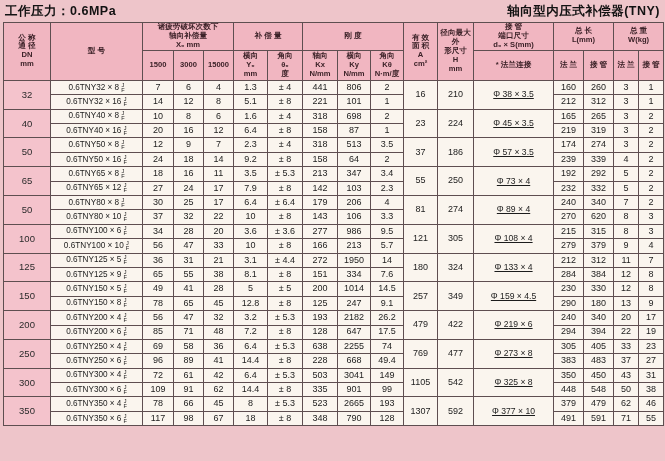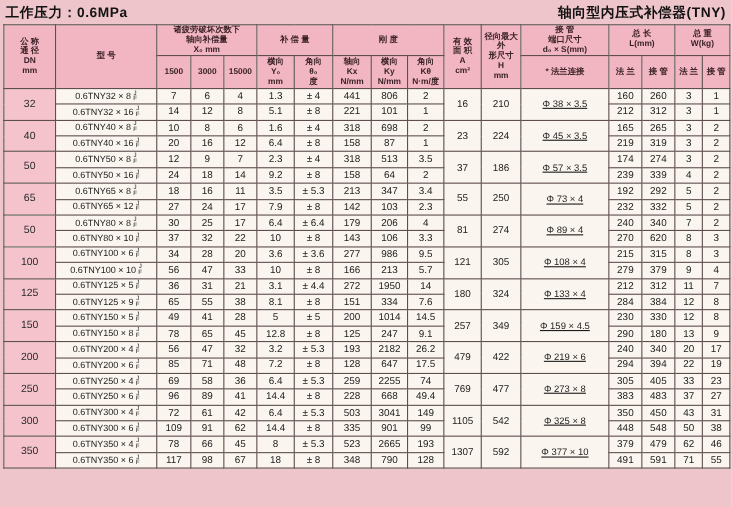--- a/index.html
+++ b/index.html
@@ -512,21 +512,21 @@
           <td class="dn" rowspan="2">250</td>
           <td class="model"><span>0.6TNY250 × 4</span><span class="jf">
               <span>J</span>
               <span>F</span>
             </span></td>
           <td>69</td>
           <td>58</td>
           <td>36</td>
           <td>6.4</td>
           <td>± 5.3</td>
-          <td>259</td>
+          <td>638</td>
           <td>2255</td>
           <td>74</td>
           <td rowspan="2">769</td>
           <td rowspan="2">477</td>
           <td class="pipe" rowspan="2">Φ 273 × 8</td>
           <td>305</td>
           <td>405</td>
           <td>33</td>
           <td>23</td>
         </tr>

